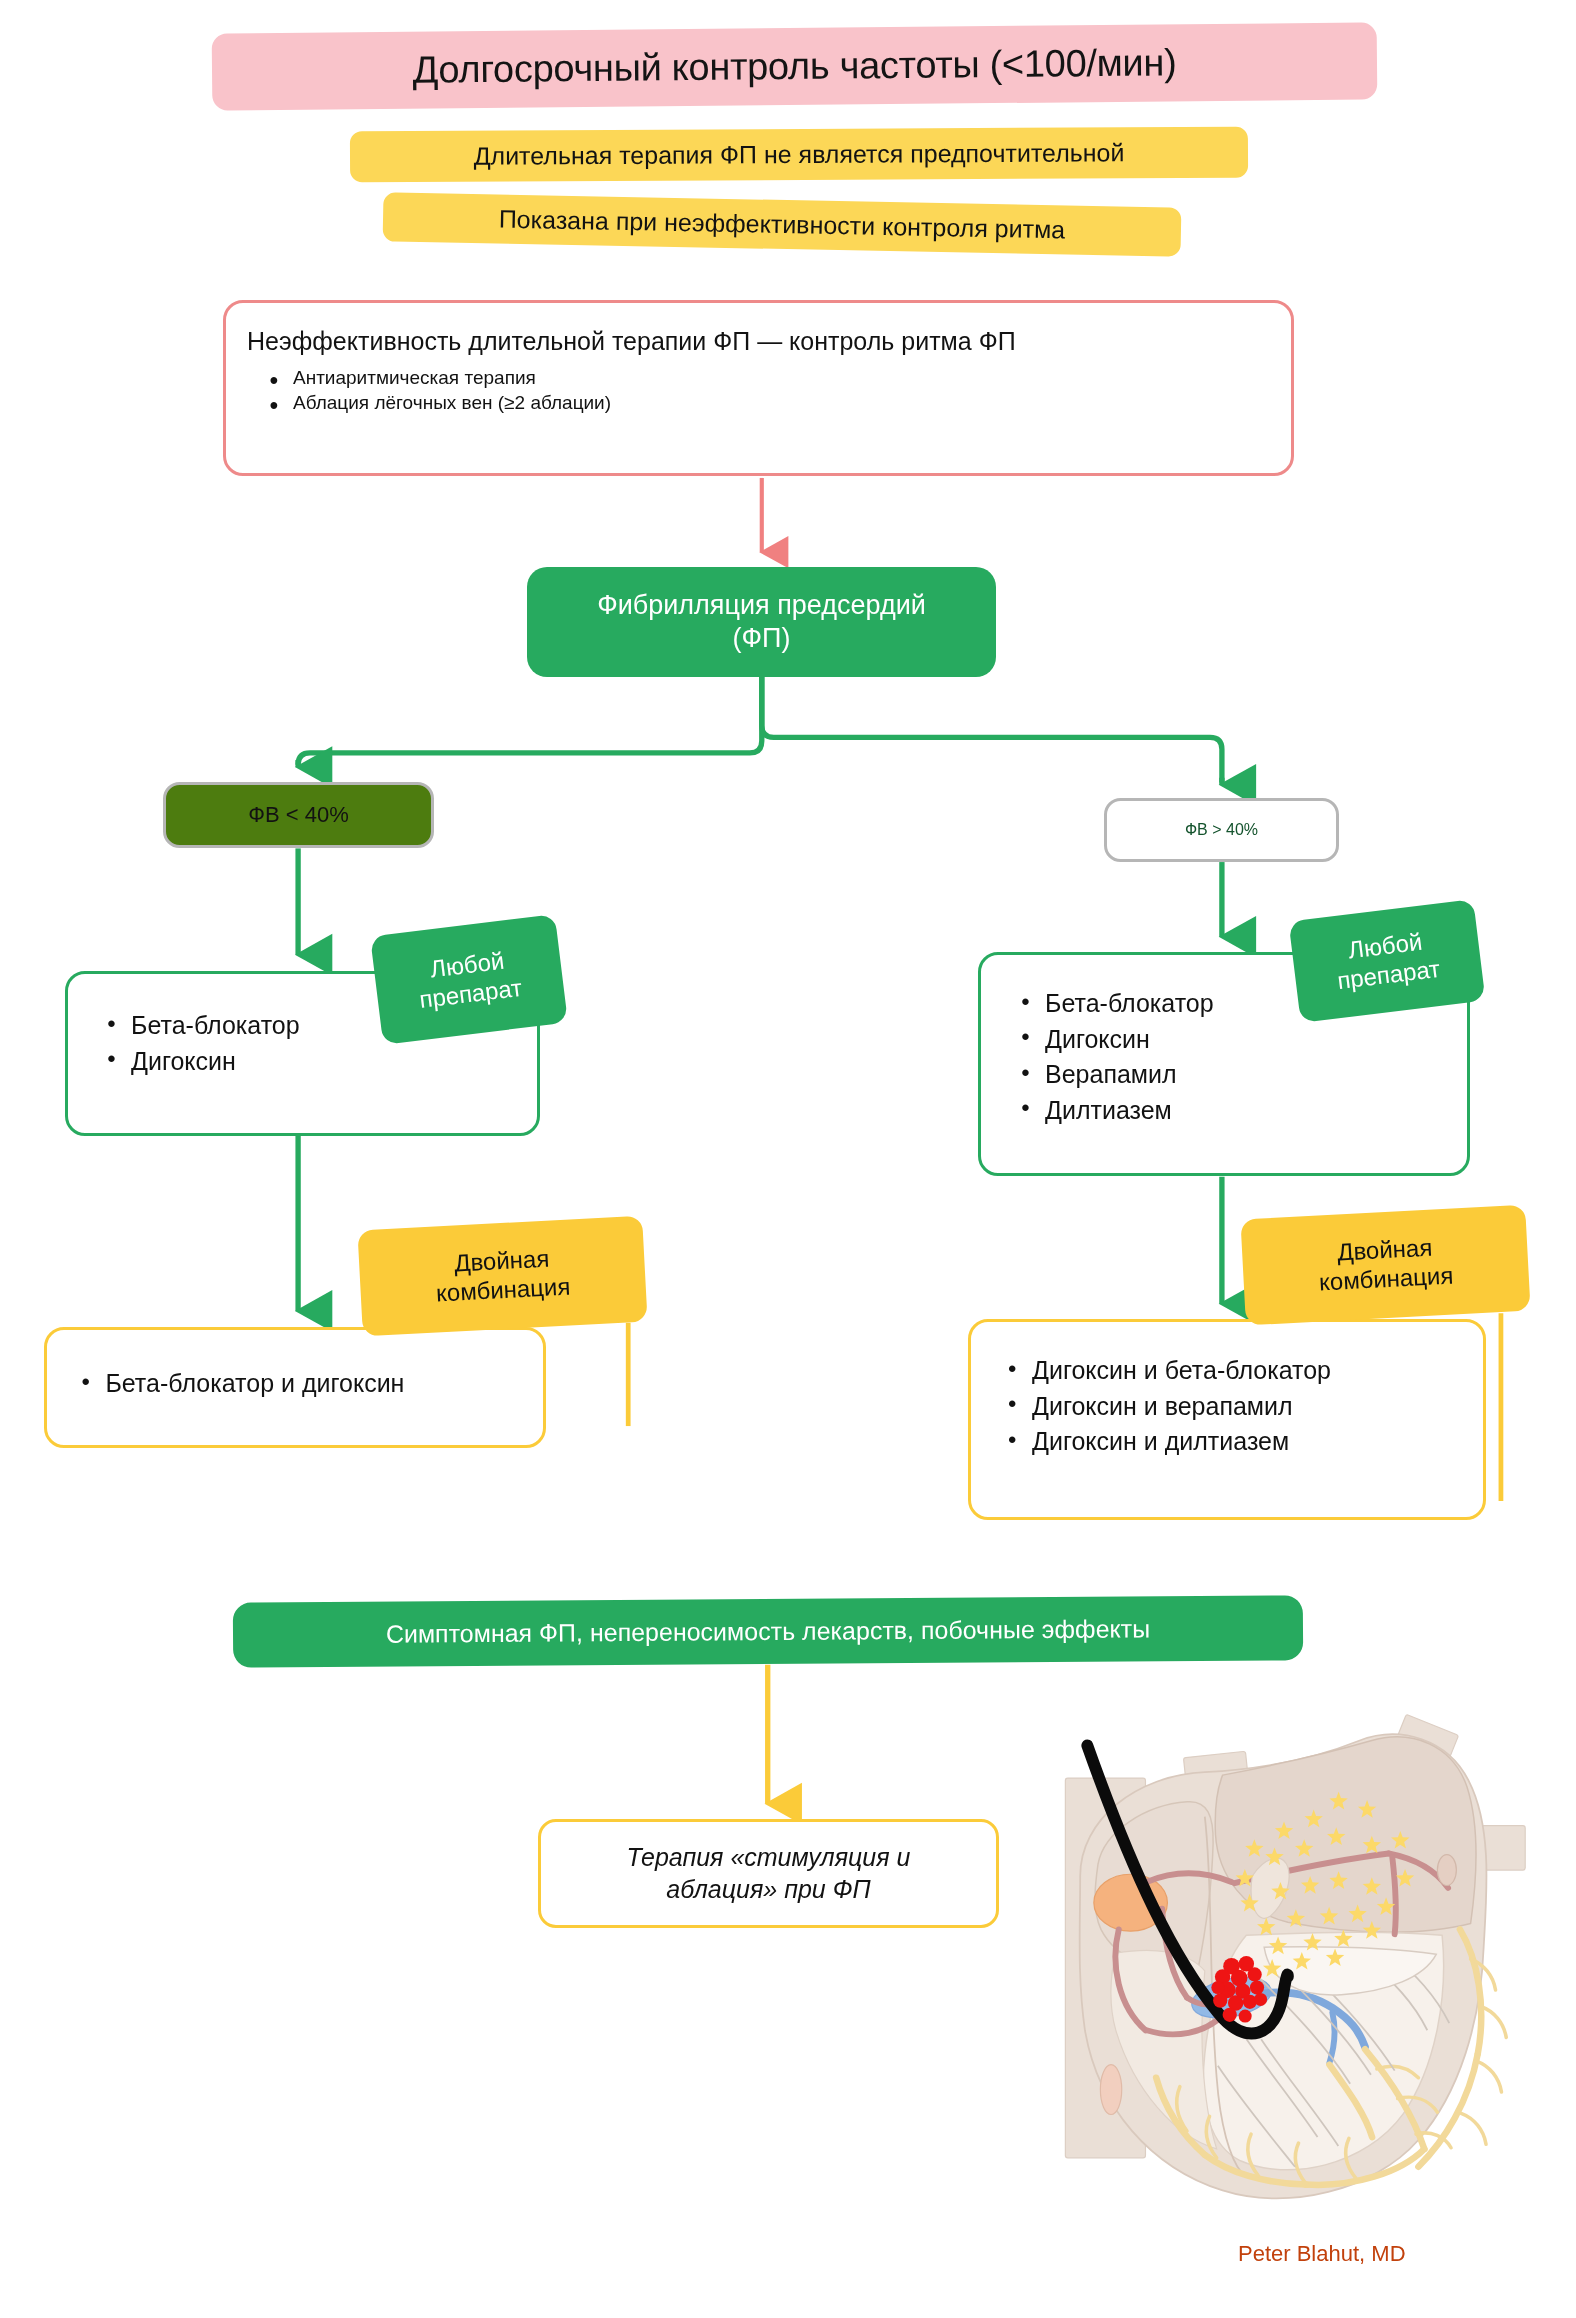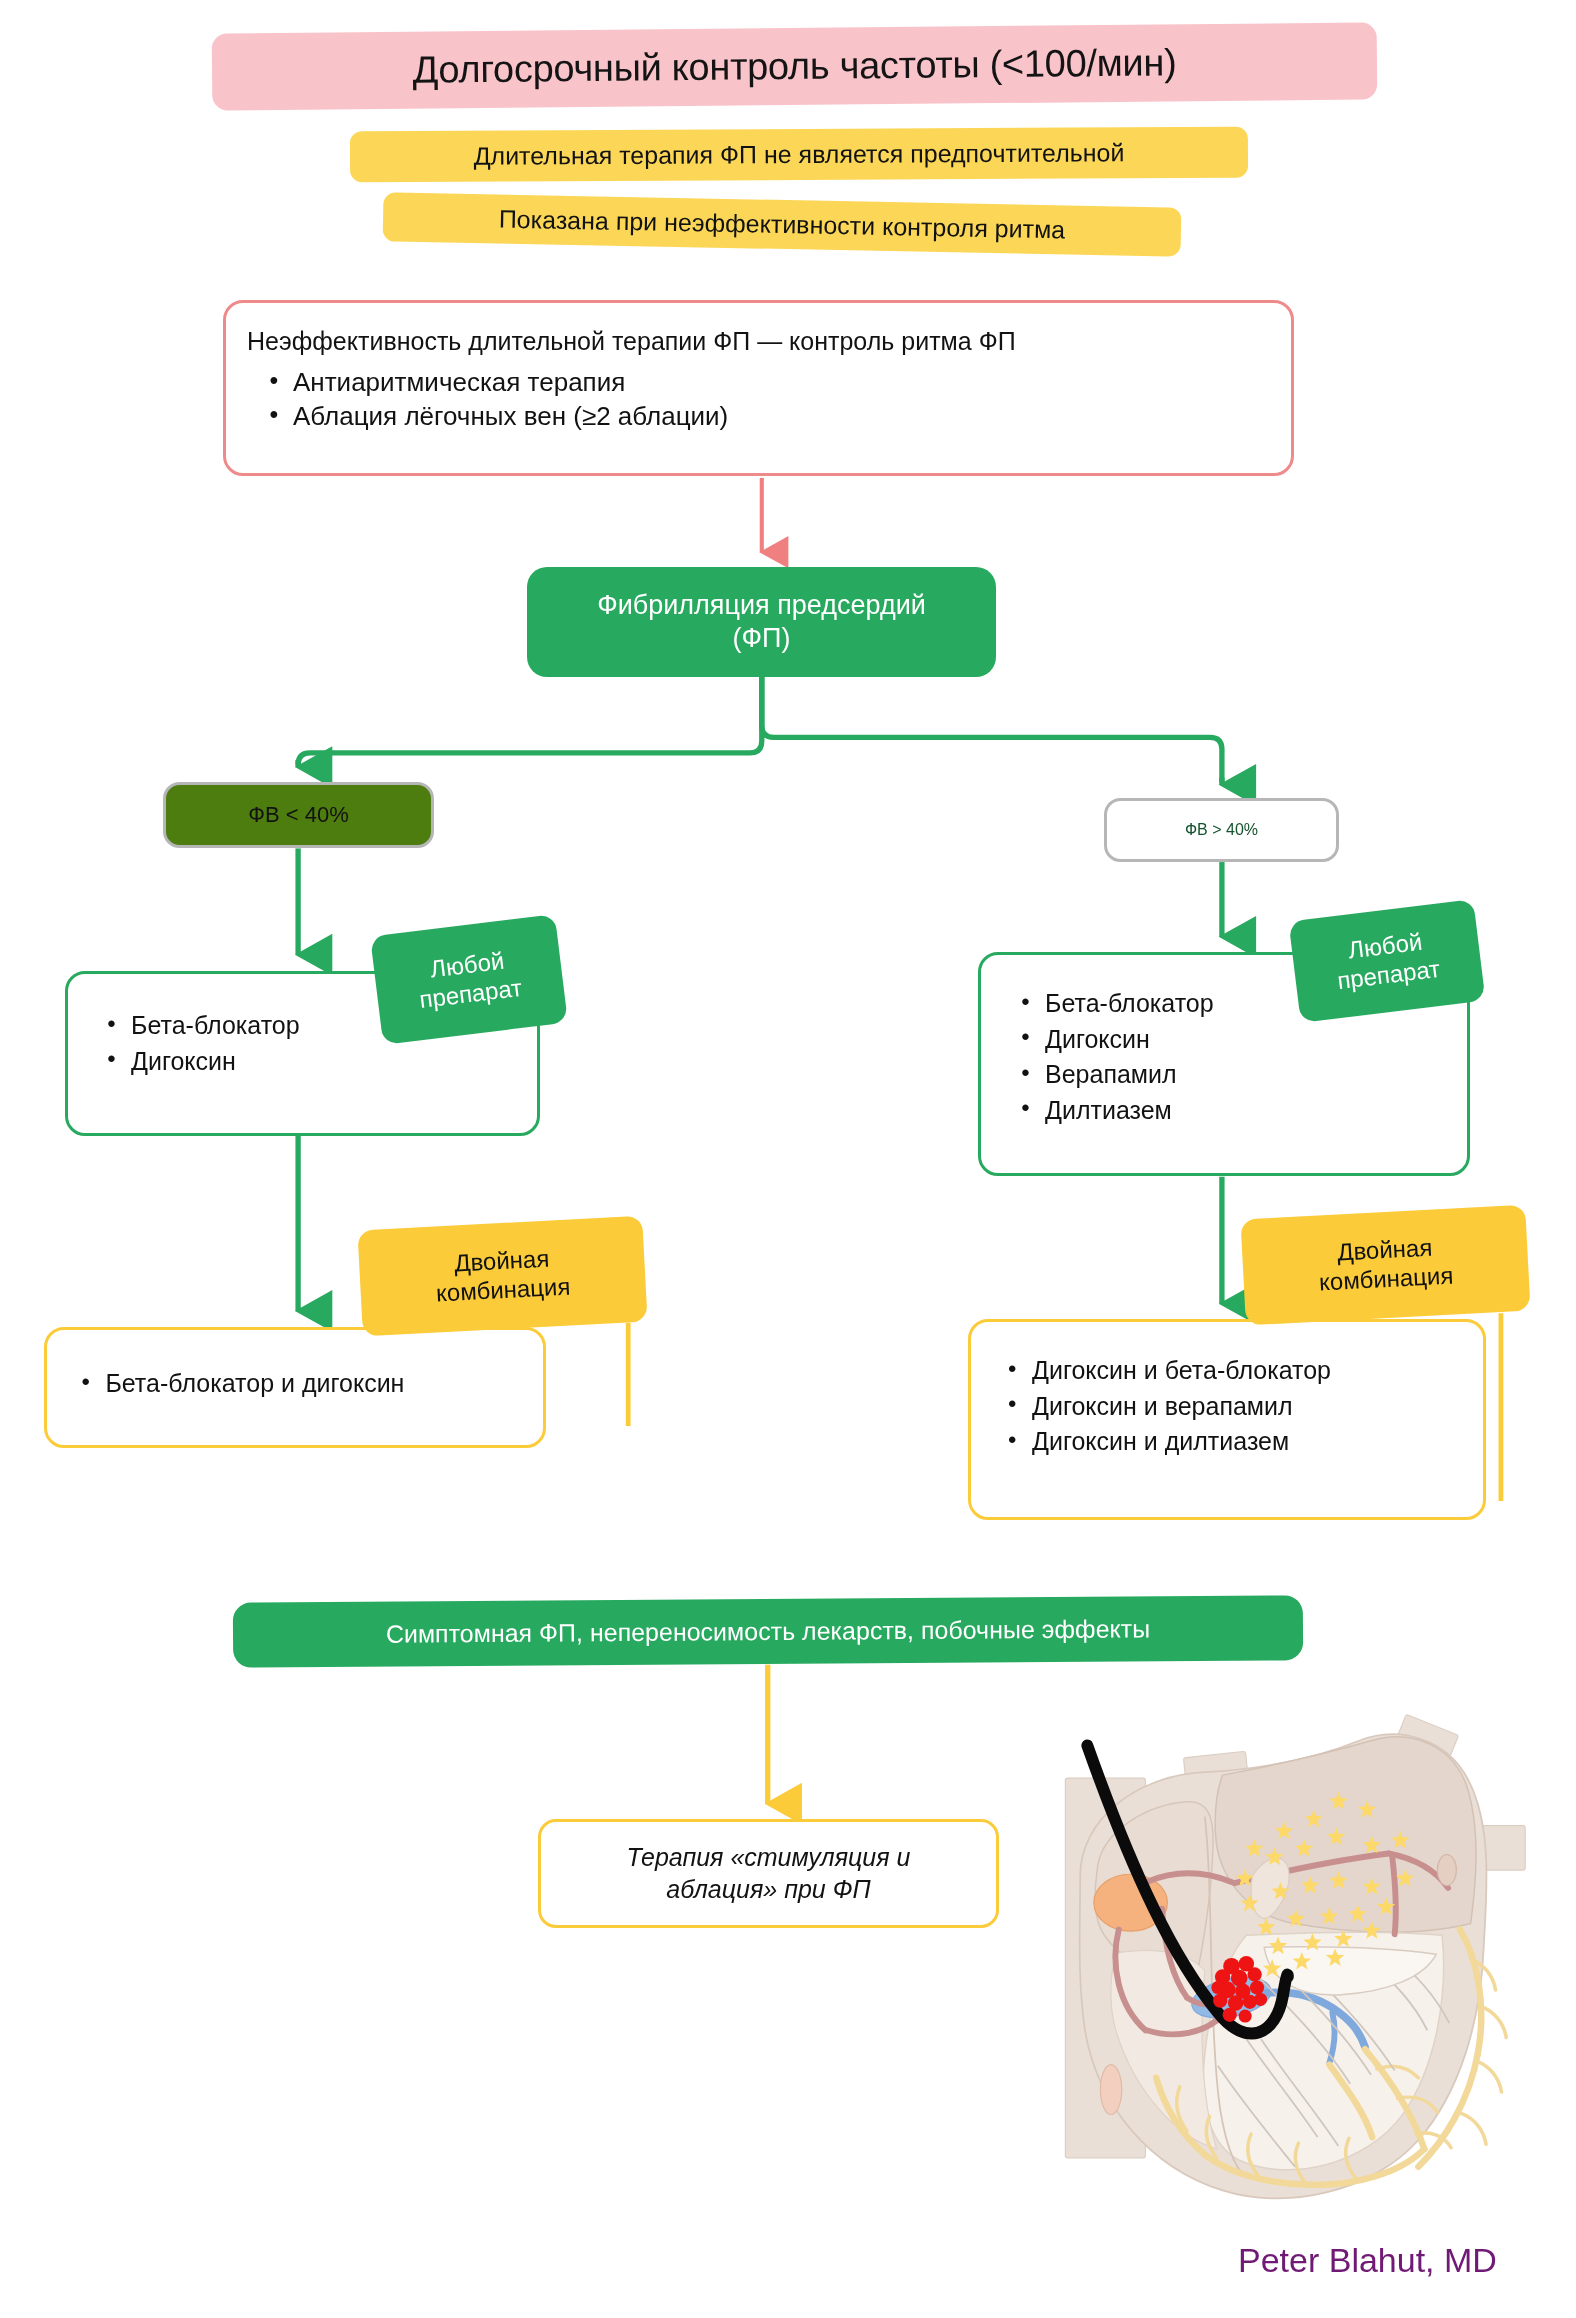--- a/index.html
+++ b/index.html
@@ -74,21 +74,21 @@
     border: 3px solid #EE8A8A;
     border-radius: 20px;
     background: #ffffff;
     padding: 24px 31px 0 21px;
   }
   #intro-box .head {
     font-size: 25px; color: #121212; line-height: 1.18;
   }
   #intro-box ul { list-style: none; margin-top: 8.3px; }
   #intro-box li {
-    font-size: 26px; color: #121212; line-height: 1.32;
+    font-size: 19px; color: #121212; line-height: 1.32;
     position: relative; padding-left: 46px;
   }
   #intro-box li::before {
     content: "\2022"; position: absolute; left: 22.6px; top: -1.2px; font-size: 25px;
   }
 
   
   #af-node {
     left: 527px; top: 567px;
     width: 469px; height: 110px;
@@ -202,21 +202,21 @@
 
   
   #connectors { left: 0; top: 0; width: 1577px; height: 2319px; pointer-events: none; }
 
   
   #heart-illustration { left: 1009px; top: 1698px; width: 534px; height: 534px; }
 
   
   #signature {
     left: 1238px; top: 2241px;
-    font-size: 34px; color: #701a75;
+    font-size: 22px; color: #c2410c;
     white-space: nowrap;
   }
 </style>
 </head>
 <body>
 
 <div id="stage">
 
   <svg class="abs" id="connectors" viewBox="0 0 2656 3906" xmlns="http://www.w3.org/2000/svg">
     <defs>

